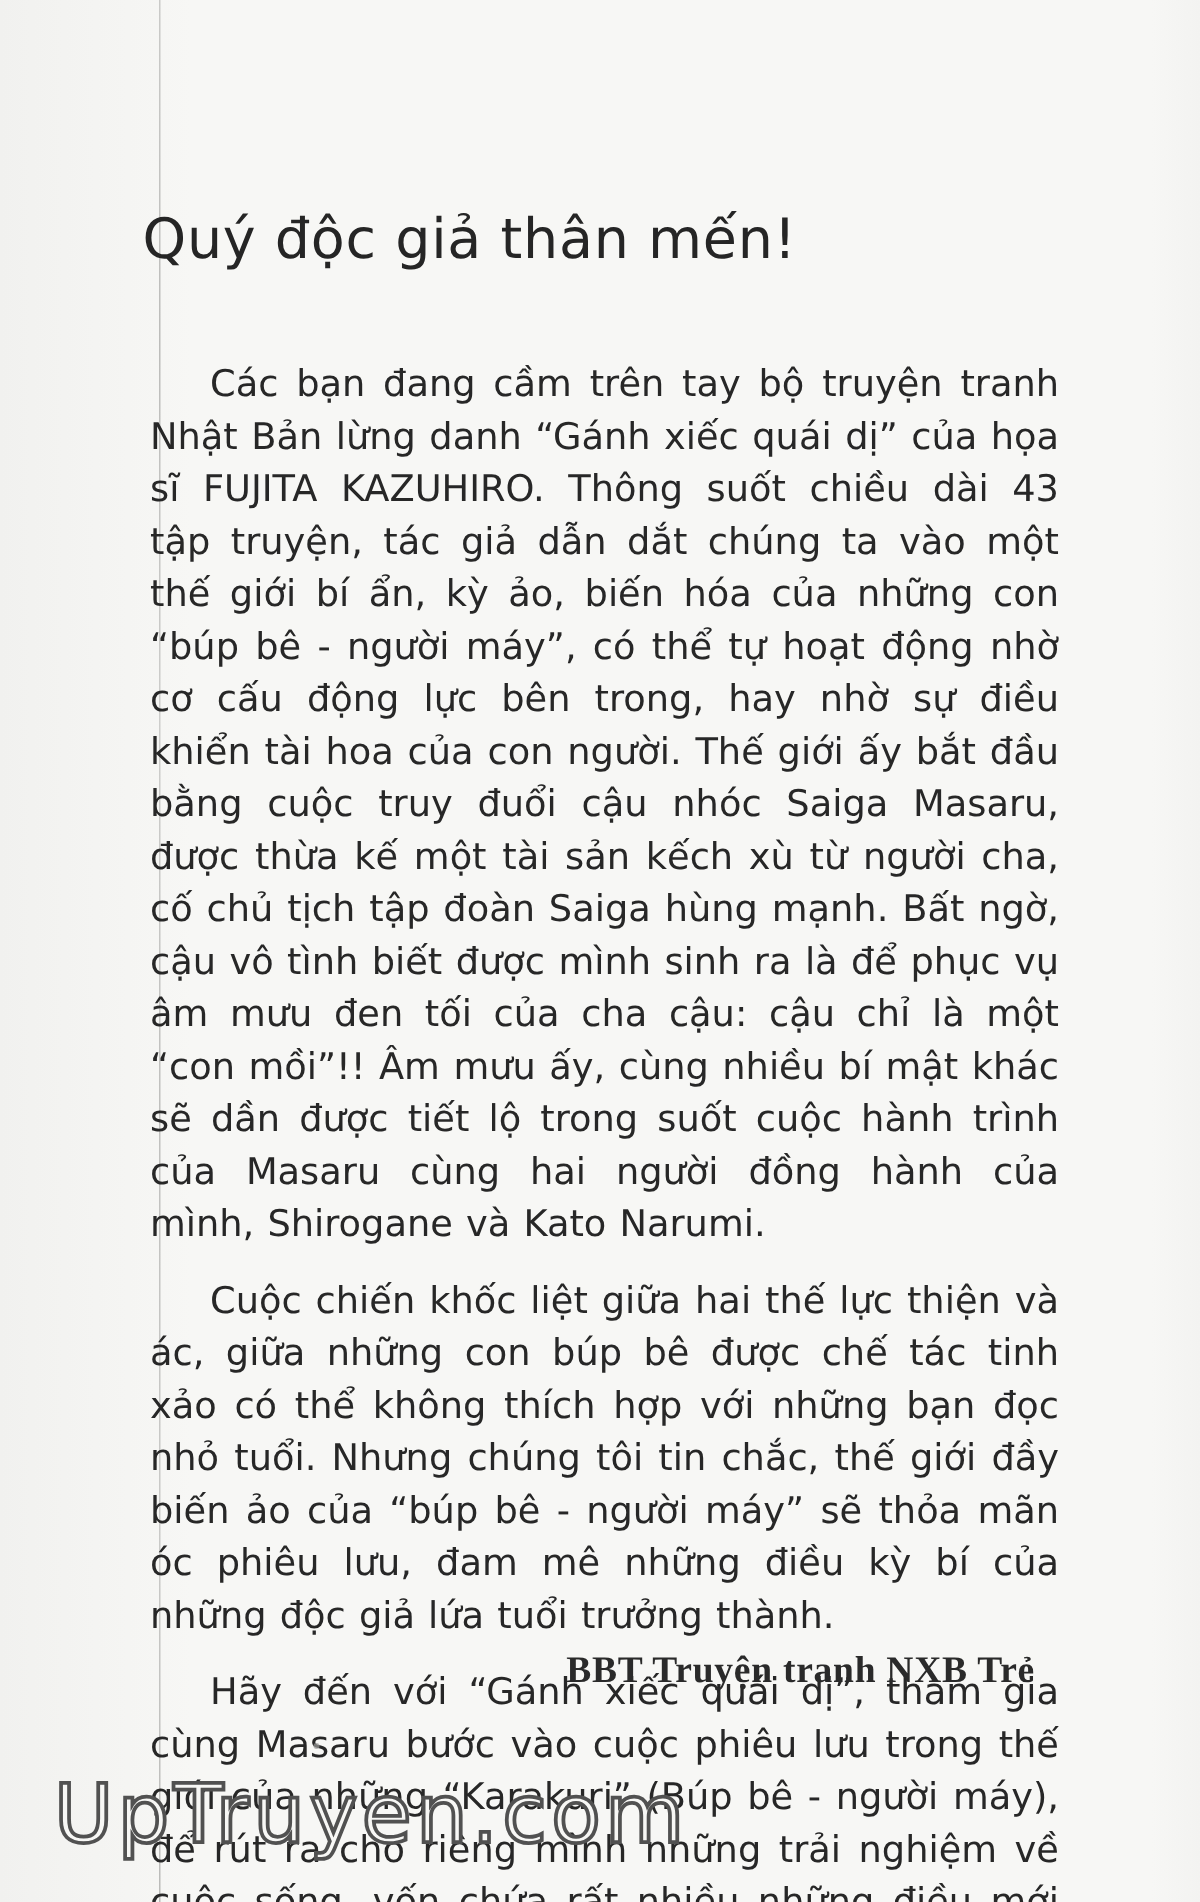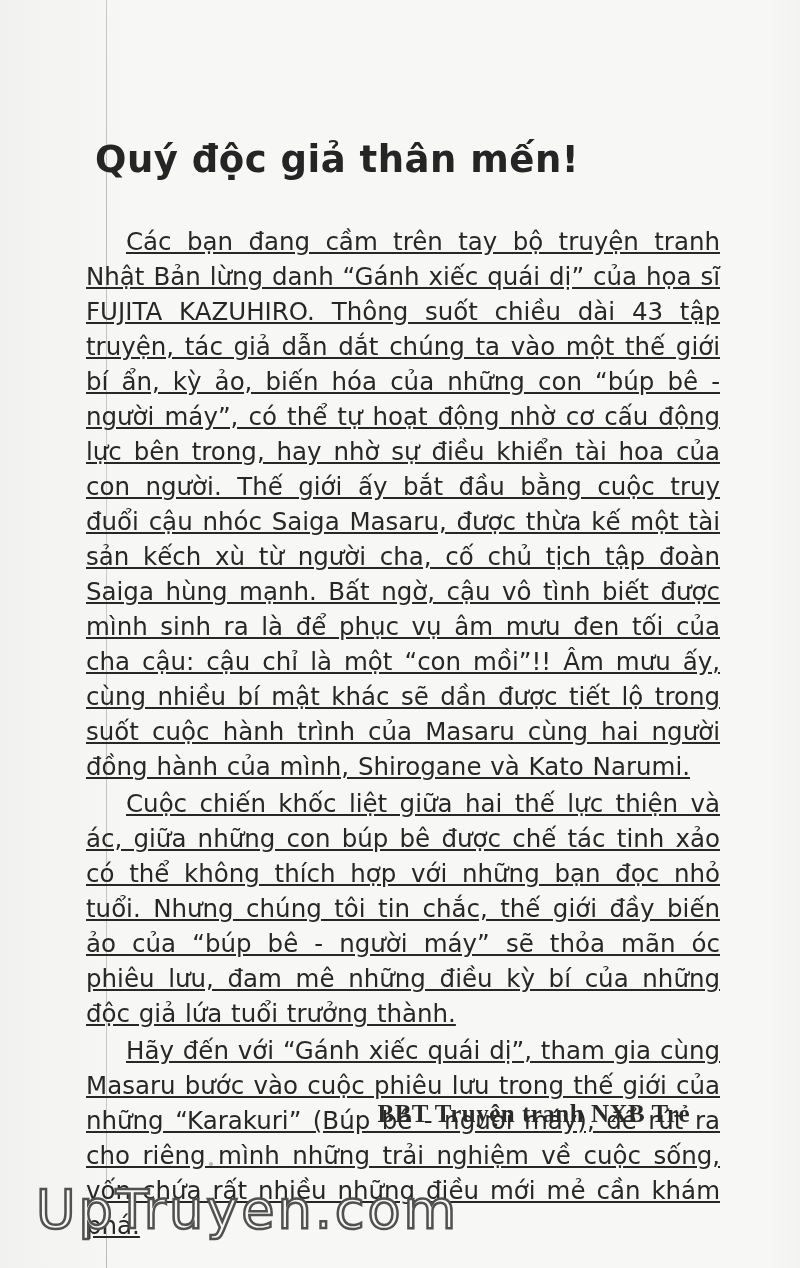--- a/index.html
+++ b/index.html
@@ -30,39 +30,38 @@
       #c2c2c0 0%, #b2b2b0 18%, #c6c6c4 38%,
       #b6b6b4 58%, #c2c2c0 80%, #b0b0ae 100%);
     opacity: 0.85;
   }
   .title {
     position: absolute;
     left: 95px;
     top: 138px;
     margin: 0;
     font-size: 37px;
-    font-weight: bold;
+    font-weight: normal;
     letter-spacing: 0.5px;
     color: #252525;
   }
   .body-text {
     position: absolute;
     left: 84px;
     top: 222px;
     width: 638px;
     font-size: 24.5px;
     line-height: 35px;
     text-align: justify;
     color: #272727;
   }
   .body-text p {
-    margin: 2px;
+    margin: 16px;
     text-indent: 40px;
     word-spacing: 1px;
-    text-decoration: underline;
   }
   .signature {
     position: absolute;
     right: 110px;
     top: 1100px;
     font-size: 25px;
     font-weight: bold;
     color: #2a2a2a;
     letter-spacing: 0.5px;
     font-family: Liberation Serif, serif;

